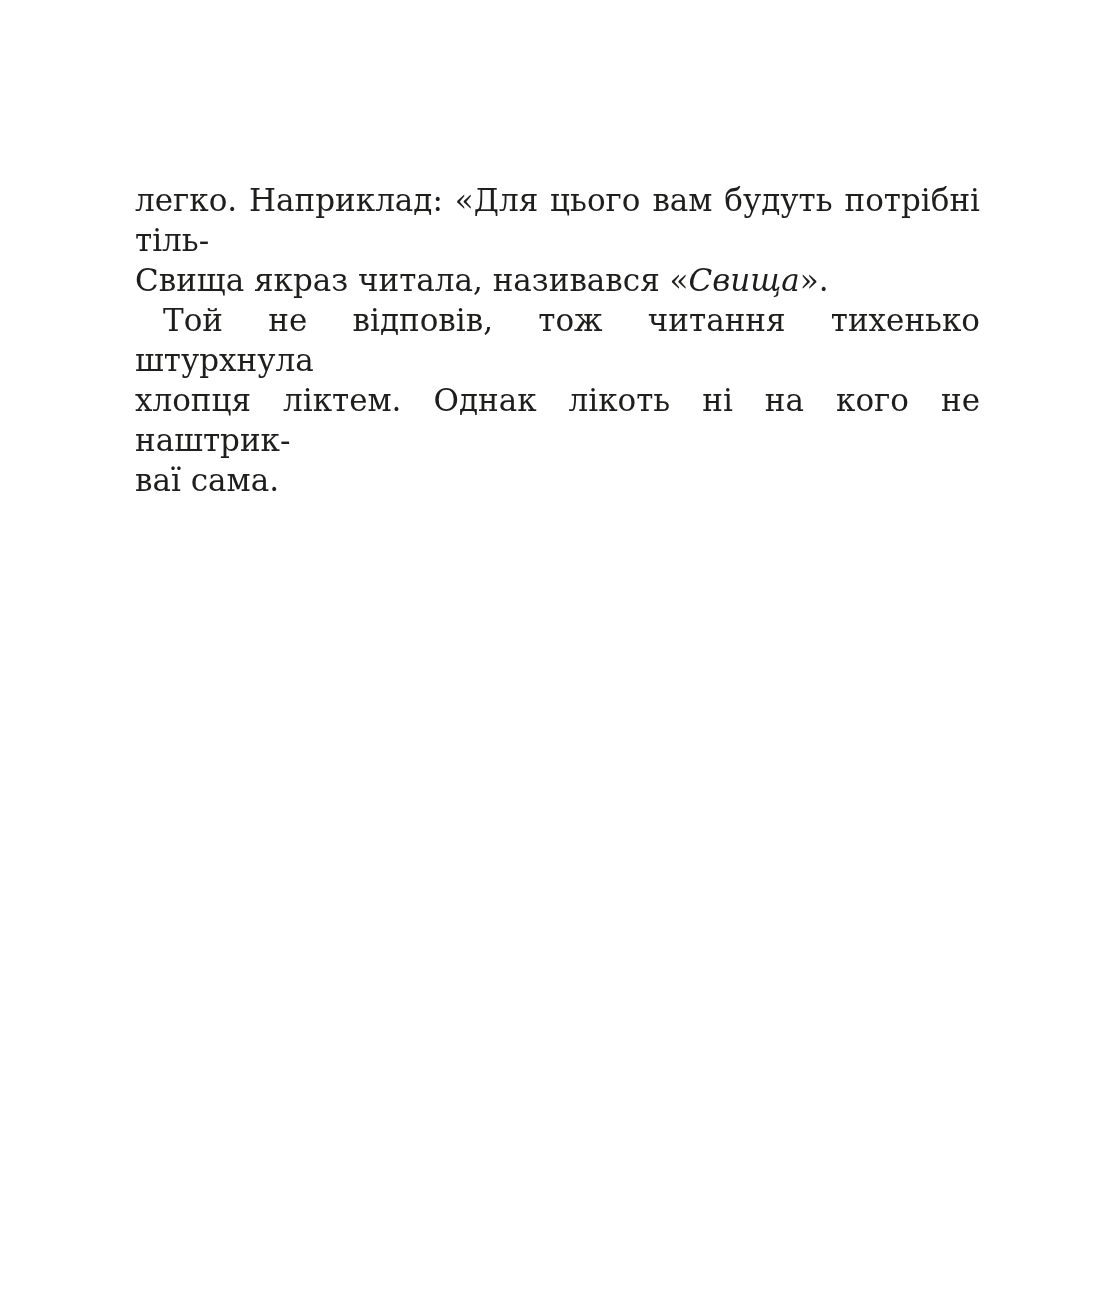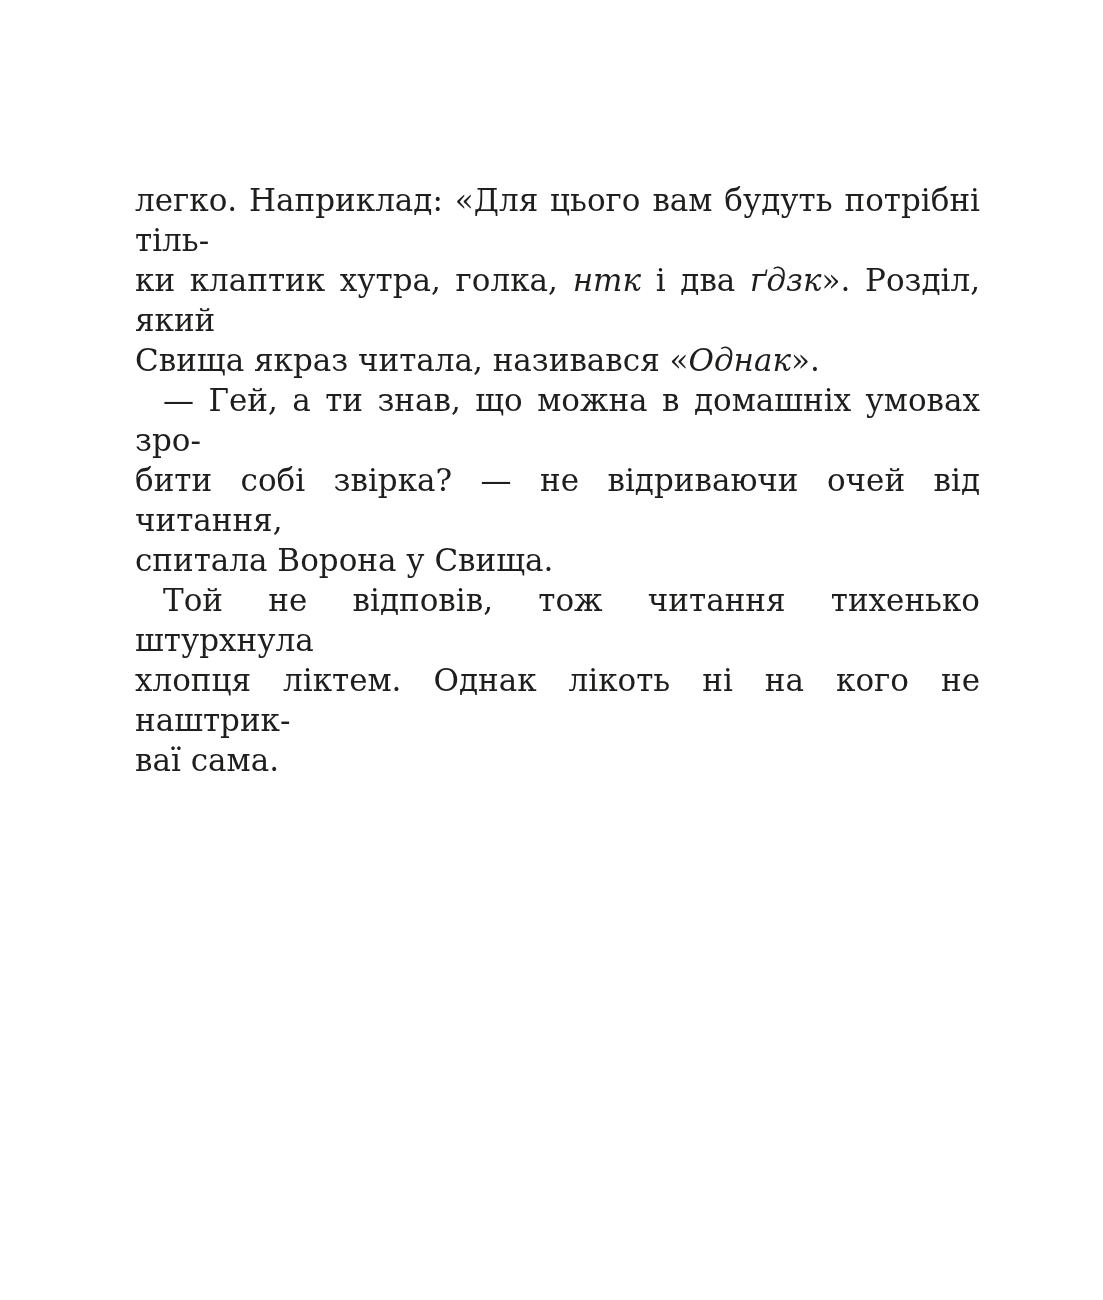--- a/index.html
+++ b/index.html
@@ -45,27 +45,21 @@
     font-style: italic;
   }
 </style>
 </head>
 <body>
 
 <div class="page">
   <div class="text-block" id="text-block">
       <div class="paragraph">
         <div class="line justify"><span>легко. Наприклад: «Для цього вам будуть потрібні тіль-</span></div>
-        <div class="line justify"><span>ки клаптик хутра, голка, </span><em>нтк</em><span> і два </span><em>ґдзк</em><span>». Розділ, який</span></div>
-        <div class="line"><span>Свища якраз читала, називався «</span><em>Однак</em><span>».</span></div>
-      </div>
-      <div class="paragraph">
-        <div class="line justify indent"><span>— Гей, а ти знав, що можна в домашніх умовах зро-</span></div>
-        <div class="line justify"><span>бити собі звірка? — не відриваючи очей від читання,</span></div>
-        <div class="line"><span>спитала Ворона у Свища.</span></div>
+        <div class="line"><span>Свища якраз читала, називався «</span><em>Свища</em><span>».</span></div>
       </div>
       <div class="paragraph">
         <div class="line justify indent"><span>Той не відповів, тож читання тихенько штурхнула</span></div>
         <div class="line justify"><span>хлопця ліктем. Однак лікоть ні на кого не наштрик-</span></div>
         <div class="line"><span>ваї сама.</span></div>
       </div>
     </div>
 </div>
 
 </body></html>

